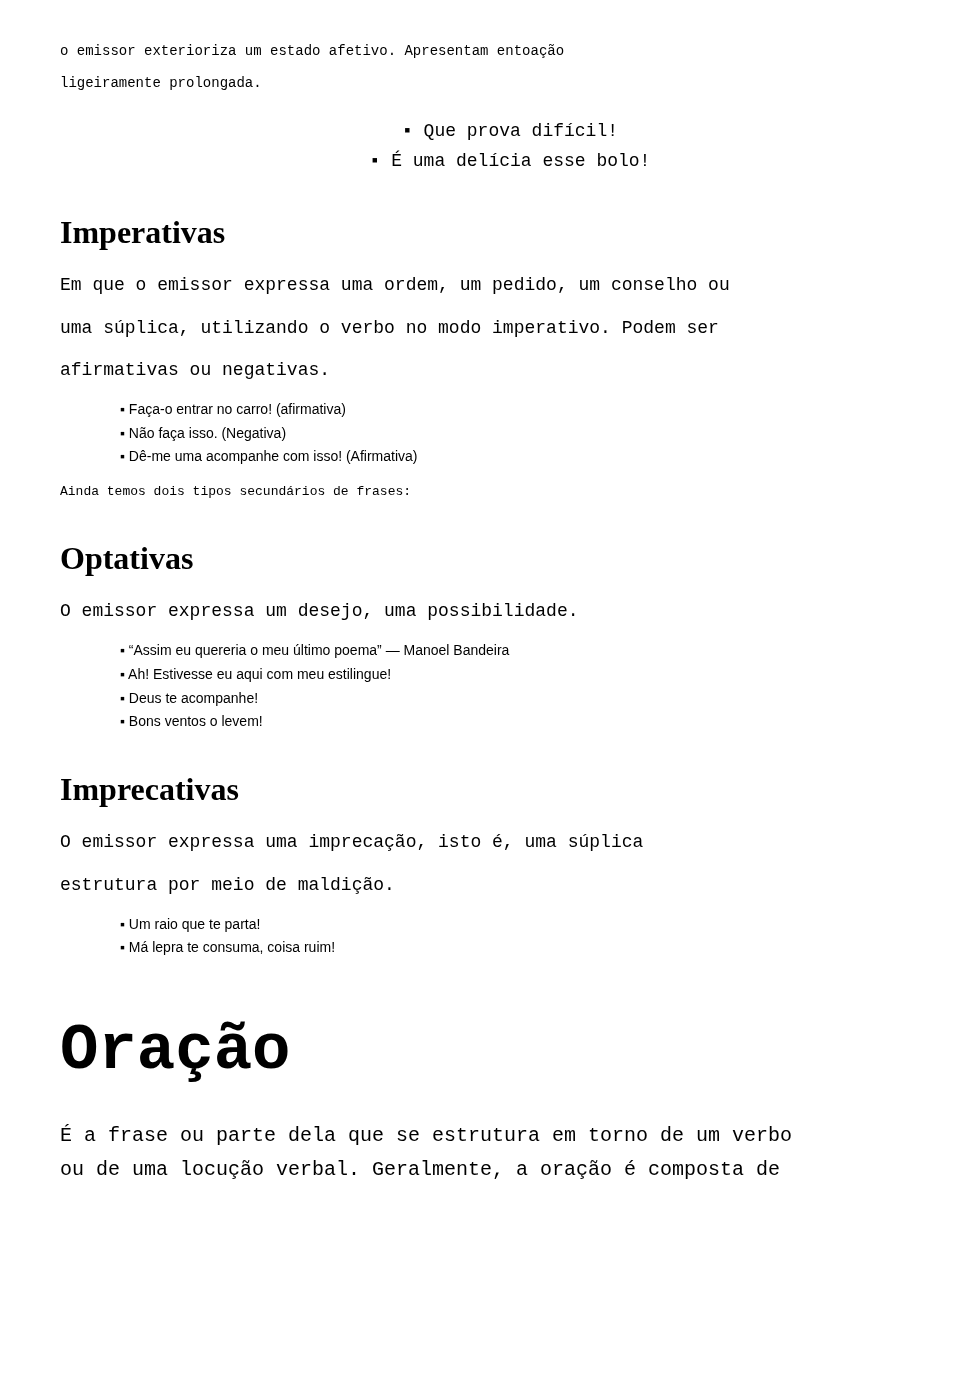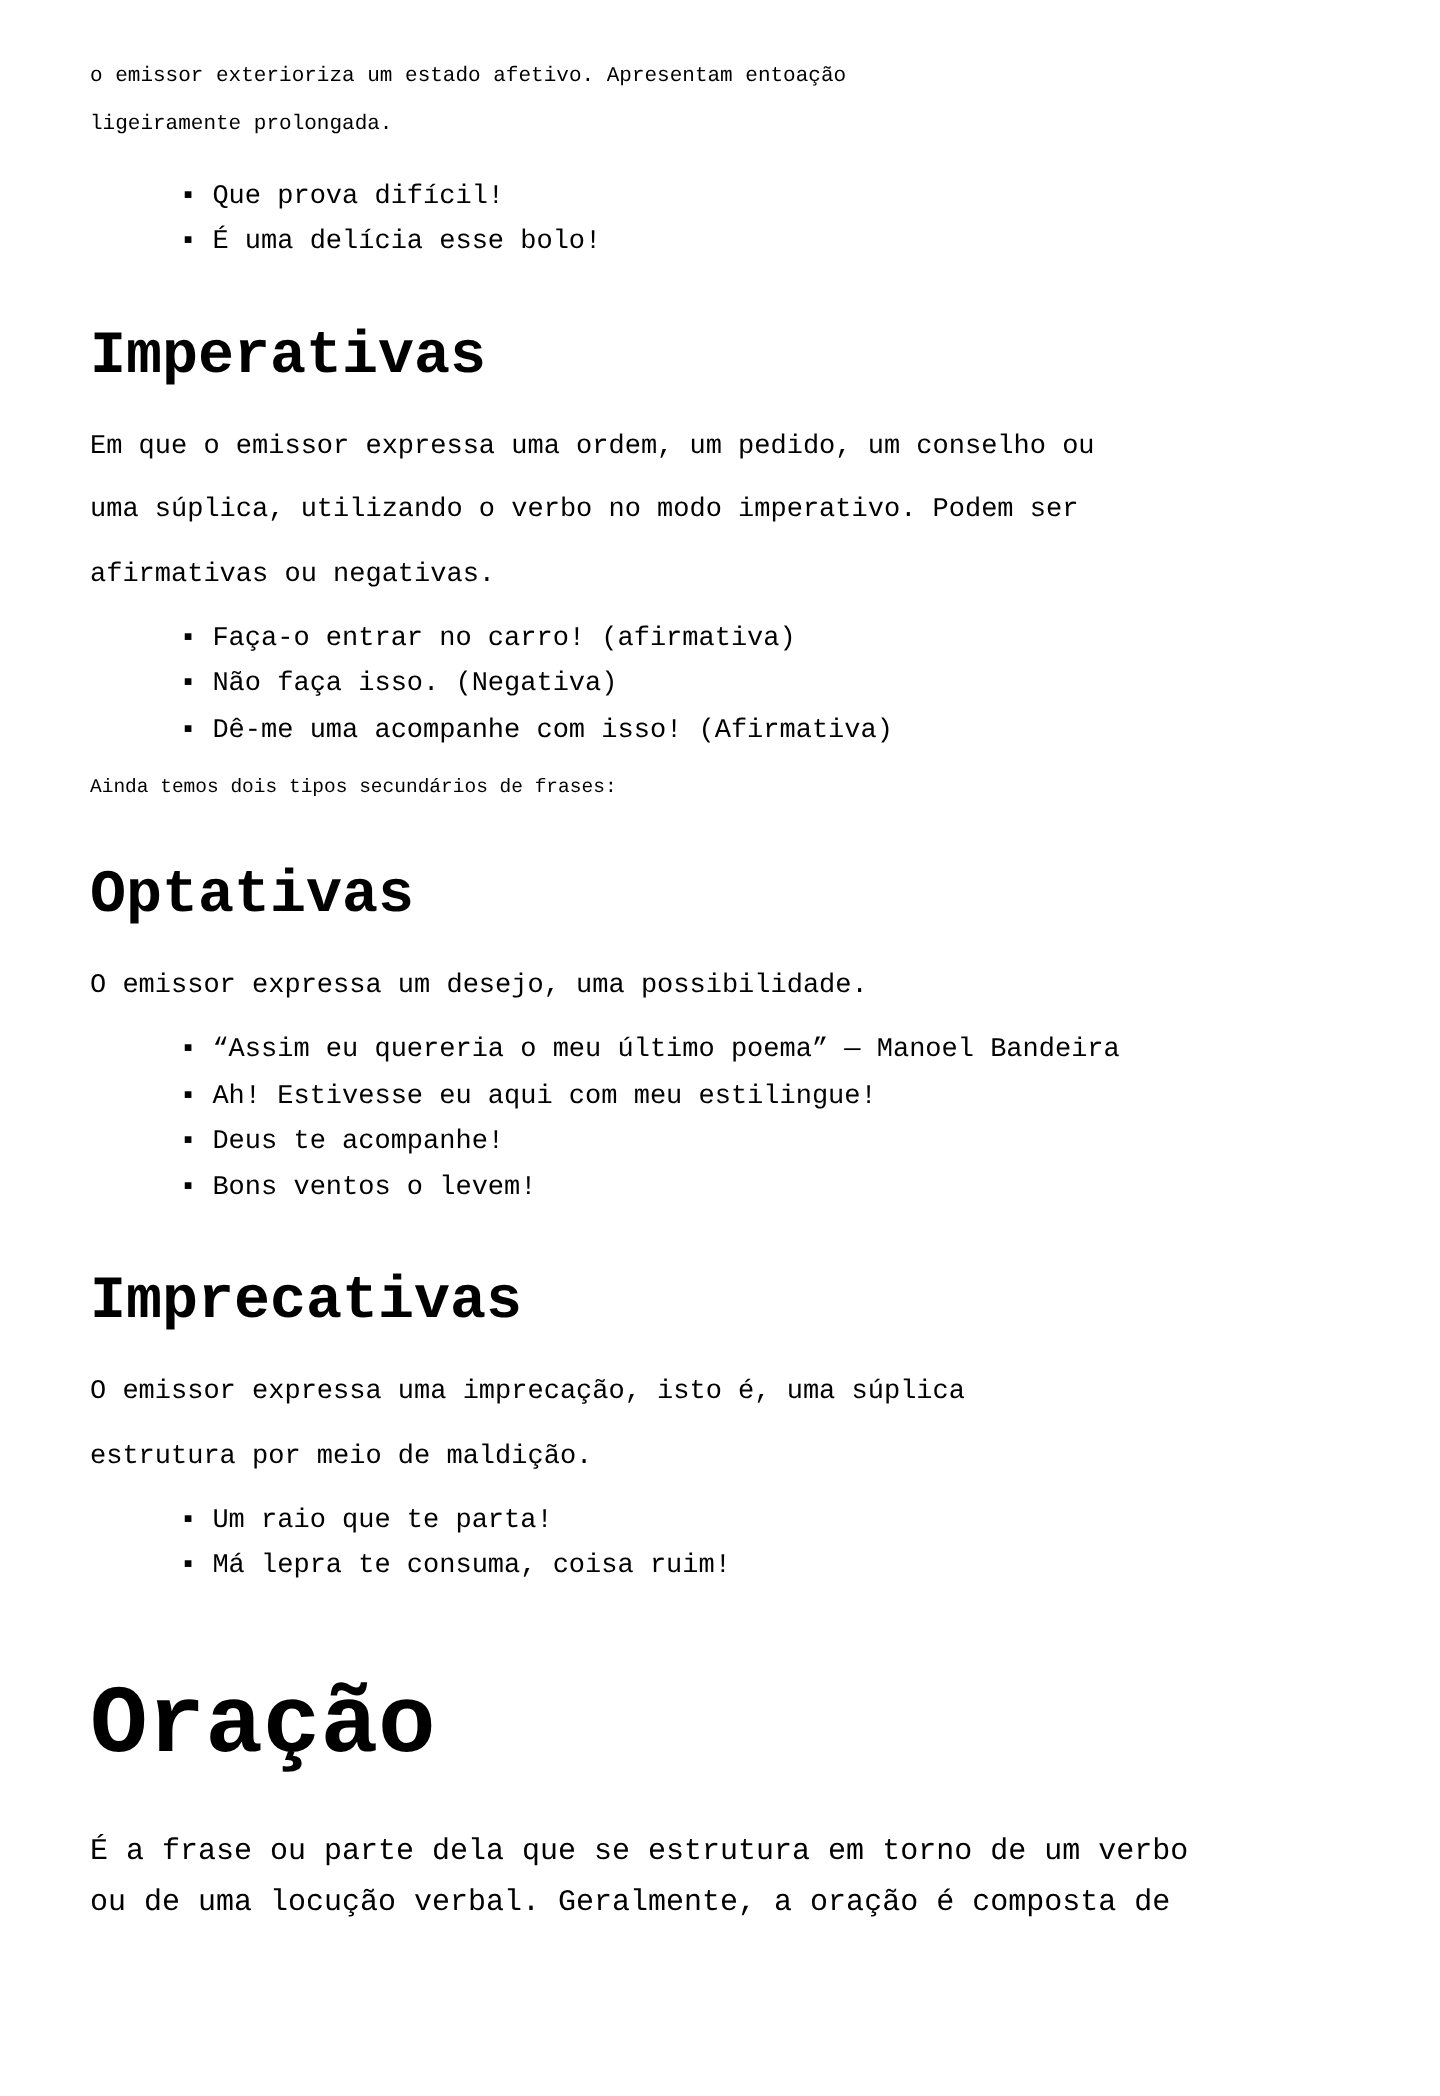--- a/index.html
+++ b/index.html
@@ -20,54 +20,55 @@
 
     .intro-text {
       font-size: 14px;
       line-height: 1.7;
       margin-bottom: 8px;
       text-align: justify;
     }
 
     .exclamations {
       margin: 20px 0 20px 60px;
+      text-align: center;
     }
 
     .exclamations p {
       font-size: 18px;
       line-height: 1.7;
       font-family: 'Courier New', Courier, monospace;
     }
 
     .exclamations p::before {
       content: '▪ ';
     }
 
     h2.section-title {
-      font-family: Liberation Mono, monospace;
-      font-size: 40px;
+      font-family: Liberation Serif, serif;
+      font-size: 32px;
       font-weight: bold;
       margin: 30px 0 12px 0;
     }
 
     .section-desc {
       font-size: 18px;
       line-height: 1.7;
       text-align: justify;
       margin-bottom: 12px;
     }
 
     .bullet-list {
       margin: 12px 0 12px 60px;
     }
 
     .bullet-list p {
-      font-size: 18px;
+      font-size: 14px;
       line-height: 1.7;
-      font-family: Liberation Mono, monospace;
+      font-family: Liberation Sans, sans-serif;
     }
 
     .bullet-list p::before {
       content: '▪ ';
     }
 
     .indent-text {
       font-size: 13px;
       line-height: 1.7;
       text-align: justify;

